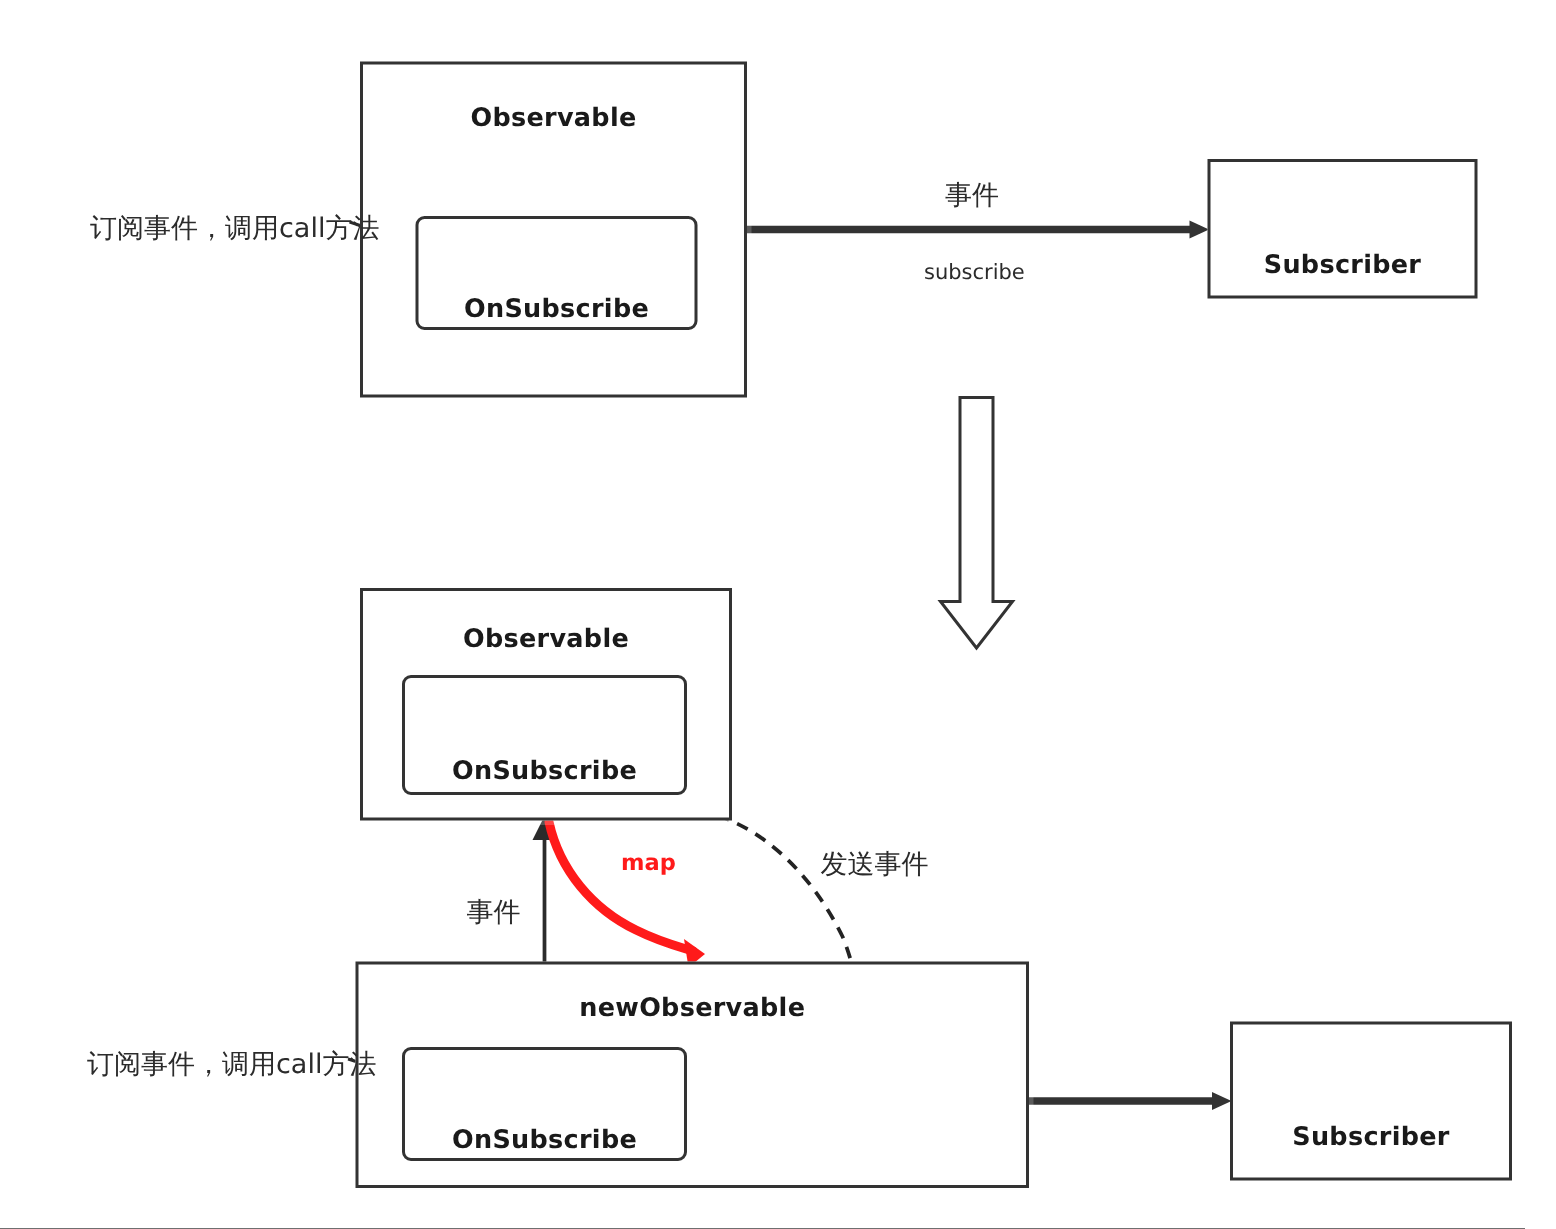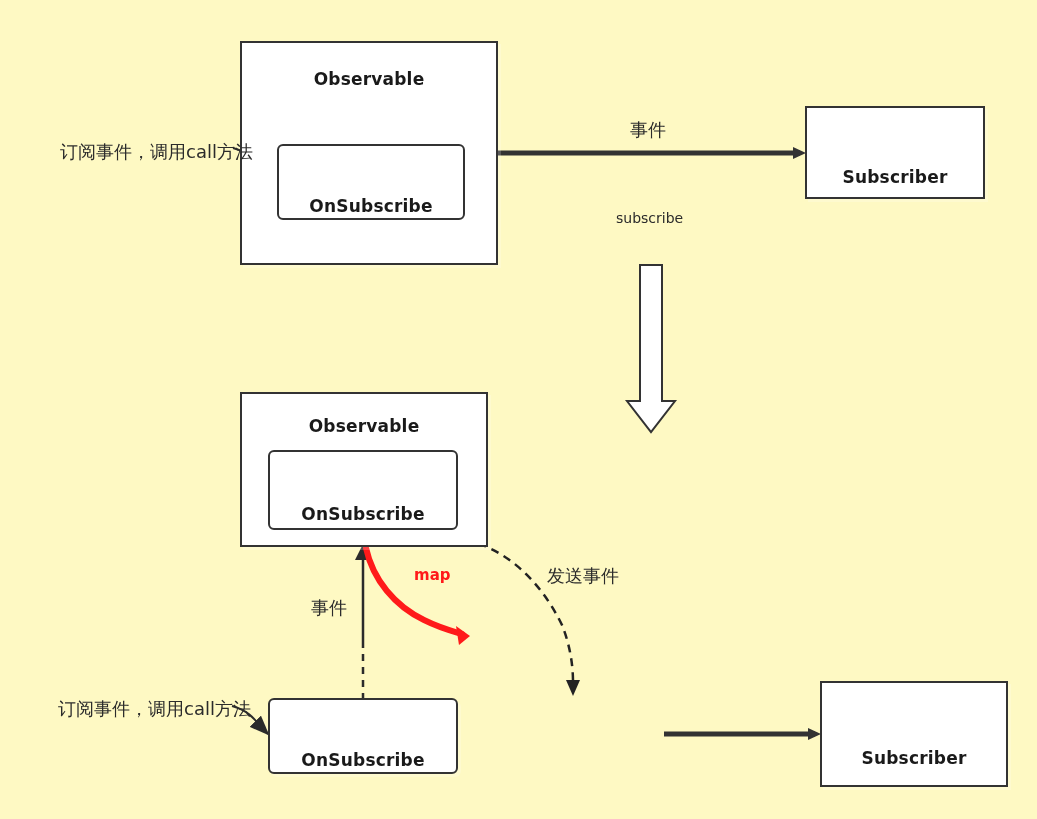--- a/index.html
+++ b/index.html
@@ -4,21 +4,21 @@
 <style>
   html, body {
     margin: 0;
     padding: 0;
     background: #000000;
   }
   #canvas {
     position: relative;
     width: 1037px;
     height: 819px;
-    background: #fef9c3;
+    background: #ffffff;
     overflow: hidden;
     font-family: "DejaVu Sans", "Liberation Sans", sans-serif;
   }
   
   .node {
     position: absolute;
     background: #ffffff;
     border: 2px solid #333333;
     box-sizing: border-box;
     box-shadow: 3px 3px 0 rgba(255,255,255,0.20);
@@ -110,30 +110,33 @@
   </div>
 
   <div class="node" style="left:805px; top:106px; width:180px; height:93px;">
     <div class="node-title centered">Subscriber</div>
   </div>
 
   <div class="edge-label cn" style="left:60px; top:140px;">订阅事件，调用call方法</div>
 
   <div class="edge-label cn" style="left:630px; top:118px;">事件</div>
 
-  <div class="edge-label" style="left:616px; top:174px;margin-top:36px;">subscribe</div>
+  <div class="edge-label" style="left:616px; top:174px;">subscribe</div>
 
   <div class="node" style="left:240px; top:392px; width:248px; height:155px;">
     <div class="node-title" style="top:22px;">Observable</div>
   </div>
 
   <div class="node rounded" style="left:268px; top:450px; width:190px; height:80px;">
     <div class="node-title centered">OnSubscribe</div>
   </div>
 
+  <div class="node" style="left:237px; top:641px; width:449px; height:151px;">
+    <div class="node-title" style="top:19px;">newObservable</div>
+  </div>
 
   <div class="node rounded" style="left:268px; top:698px; width:190px; height:76px;">
     <div class="node-title centered">OnSubscribe</div>
   </div>
 
 
   <div class="node" style="left:820px; top:681px; width:188px; height:106px;">
     <div class="node-title centered">Subscriber</div>
   </div>
 

